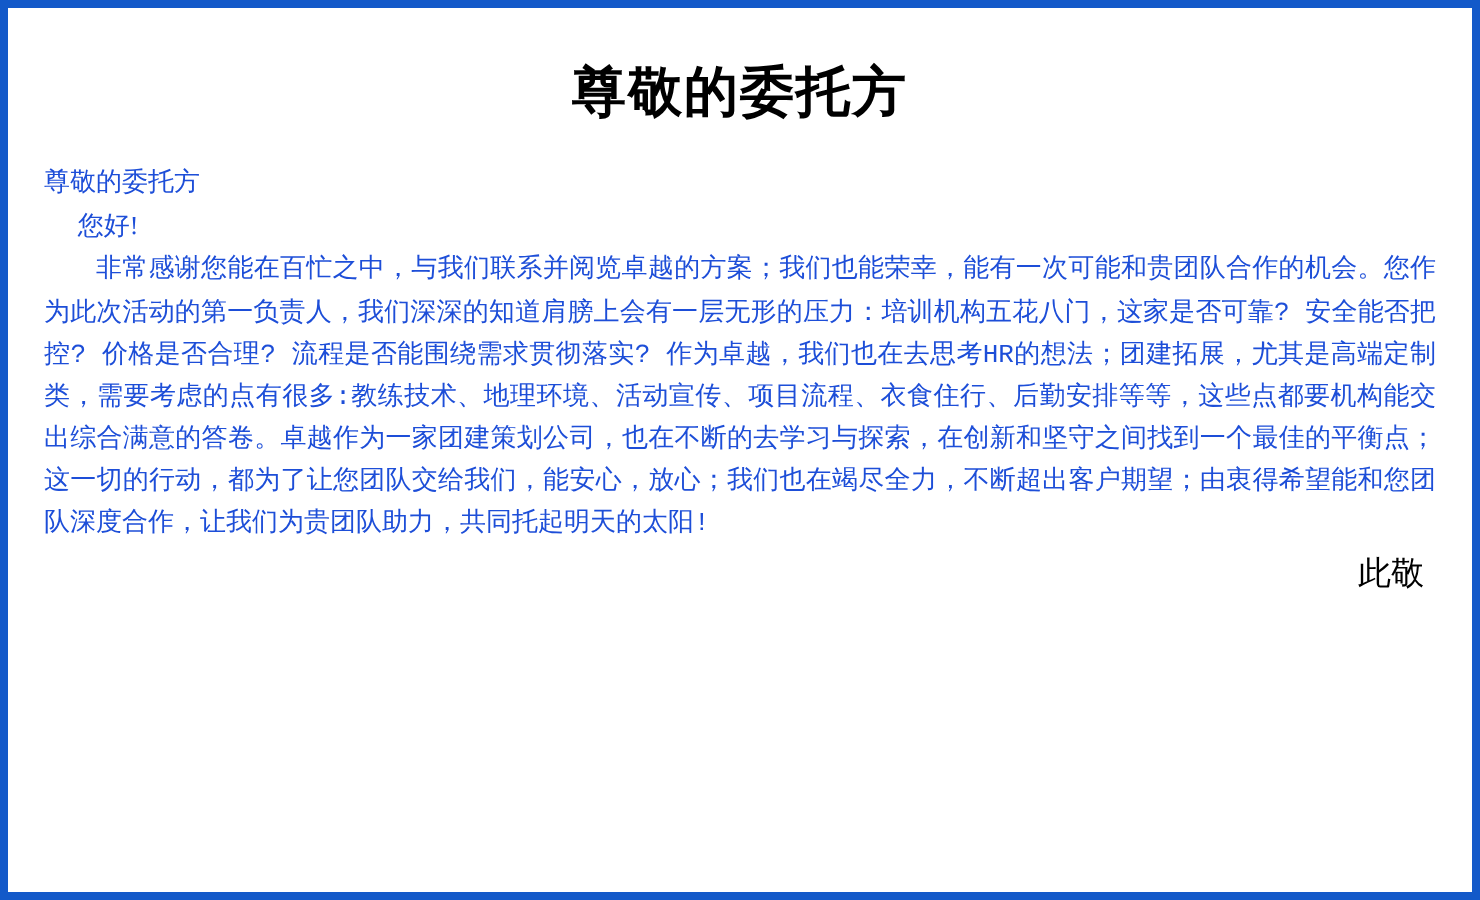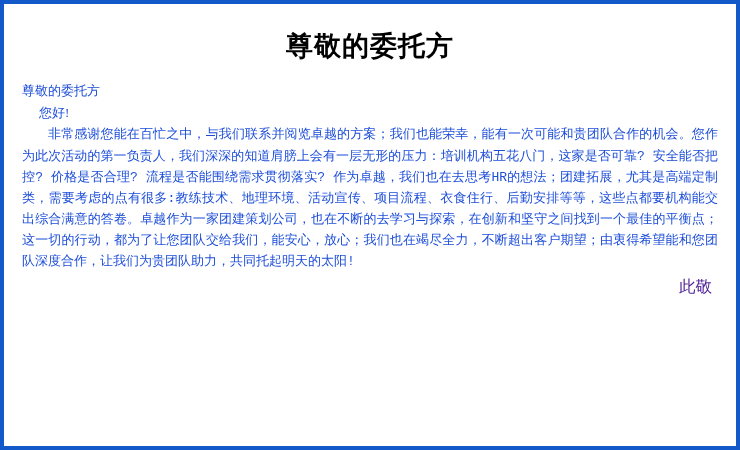--- a/index.html
+++ b/index.html
@@ -46,21 +46,21 @@
     font-family: Liberation Mono, monospace;
   }
   .para.indent-1 {
     text-indent: 1.3em;
     font-family: Liberation Serif, serif;
   }
   .closing {
     margin-top: 4px;
     text-align: right;
     font-size: 16.5px;
-    color: #4c1d95;
+    color: #000000;
     padding-right: 6px;
   }
 </style>
 </head>
 <body>
 
 <div class="page">
 
   <h1 class="doc-title">尊敬的委托方</h1>
 

